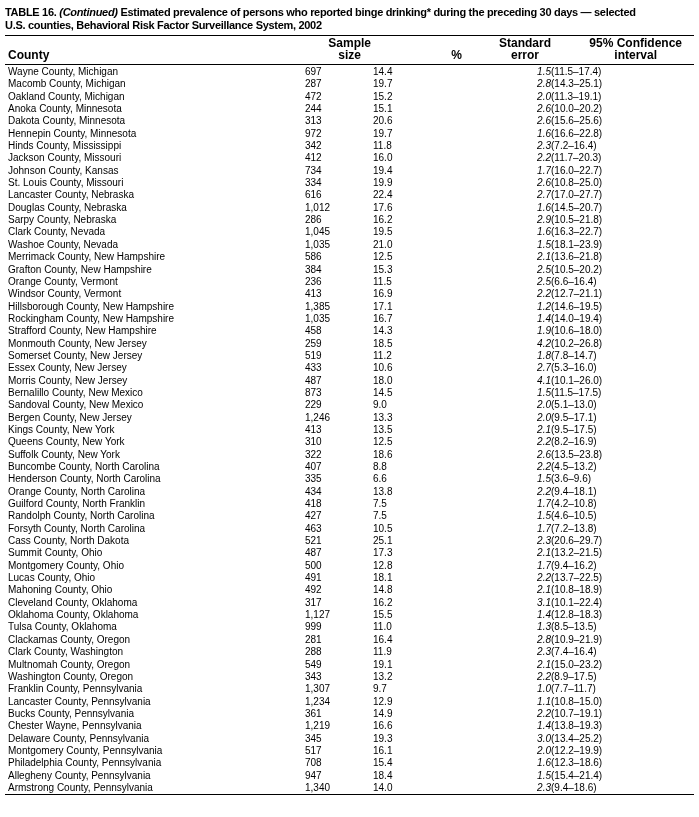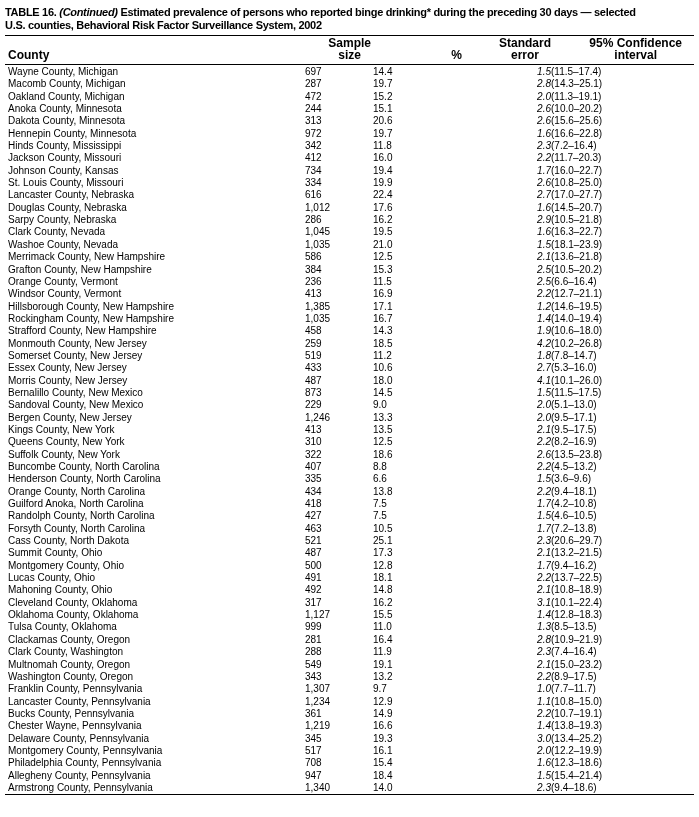--- a/index.html
+++ b/index.html
@@ -342,21 +342,21 @@
           <td class="c4">(3.6–9.6)</td>
         </tr>
         <tr>
           <td class="c0">Orange County, North Carolina</td>
           <td class="c1">434</td>
           <td class="c2">13.8</td>
           <td class="c3">2.2</td>
           <td class="c4">(9.4–18.1)</td>
         </tr>
         <tr>
-          <td class="c0">Guilford Anoka, North Carolina</td>
+          <td class="c0">Guilford County, North Franklin</td>
           <td class="c1">418</td>
           <td class="c2">7.5</td>
           <td class="c3">1.7</td>
           <td class="c4">(4.2–10.8)</td>
         </tr>
         <tr>
           <td class="c0">Randolph County, North Carolina</td>
           <td class="c1">427</td>
           <td class="c2">7.5</td>
           <td class="c3">1.5</td>

